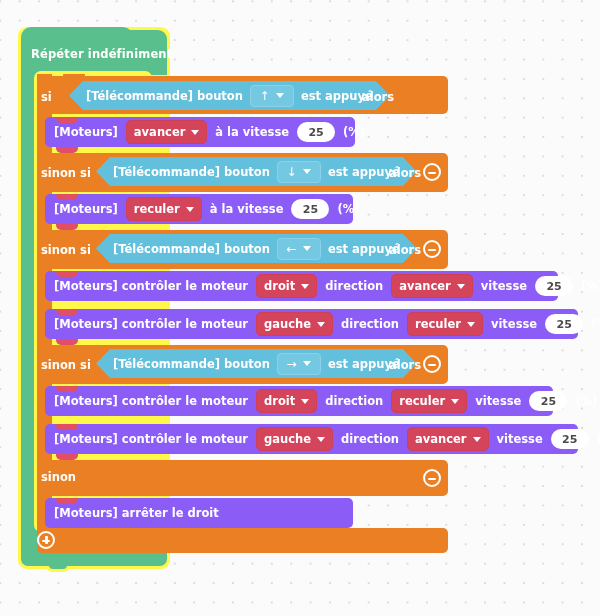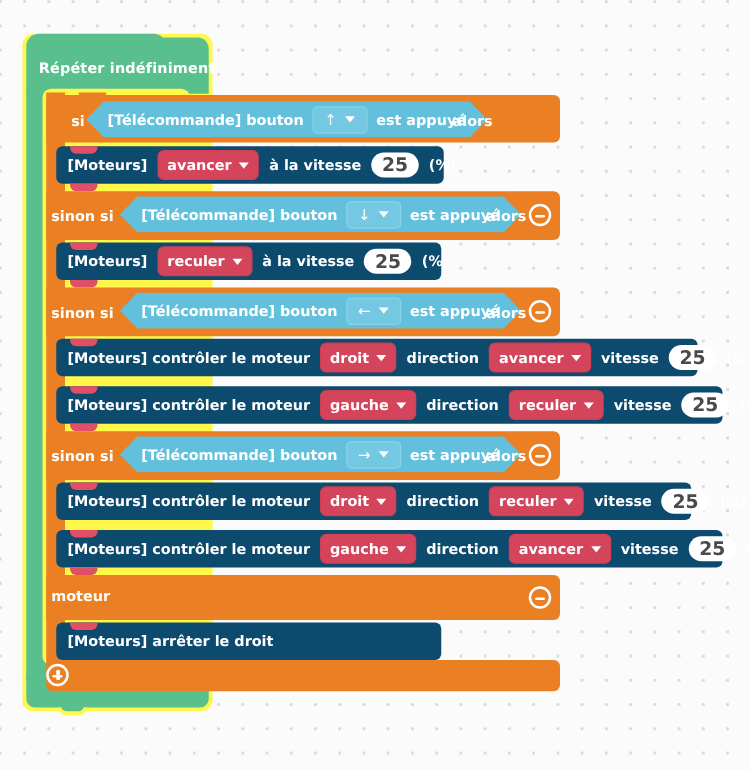--- a/index.html
+++ b/index.html
@@ -53,38 +53,38 @@
   }
   .oleft{position:absolute;left:37px;top:74px;width:15px;background:#ea8023;}
   .obump{position:absolute;width:22px;height:6px;background:#ea8023;border-radius:0 0 5px 5px;}
 
   
   .ohdr{position:absolute;background:#ea8023;border-radius:0 5px 5px 0;}
   .ohdr.first{border-radius:5px 5px 5px 0;}
 
   
   .pink{
-    position:absolute;background:#0c4a6e;border-radius:5px;
+    position:absolute;background:#8b5cf6;border-radius:5px;
     display:flex;align-items:center;
   }
   .pink-notch{position:absolute;width:22px;height:6px;background:#e14f66;border-radius:0 0 5px 5px;}
   .pink-lbl{color:#fff;font-weight:bold;font-size:11.5px;white-space:nowrap;}
   .pink-drop{
     display:inline-flex;align-items:center;gap:6px;
     background:#d4455c;border:1px solid #cf3f56;border-radius:5px;
     padding:4px 7px;color:#fff;font-weight:bold;font-size:11.5px;white-space:nowrap;
   }
   .caret{
     width:0;height:0;border-left:4.5px solid transparent;border-right:4.5px solid transparent;
     border-top:5px solid #ffffff;display:inline-block;
   }
   .numval{
     display:inline-flex;align-items:center;justify-content:center;
     background:#ffffff;border-radius:11px;min-width:26px;height:20px;padding:0 6px;
-    color:#4a4a4a;font-weight:bold;font-size:15px;
+    color:#4a4a4a;font-weight:bold;font-size:11px;
   }
 
   
   .hex{
     position:absolute;height:29px;background:#63c0dc;
     display:flex;align-items:center;gap:7px;padding:0 17px;
     clip-path:polygon(14px 0, calc(100% - 14px) 0, 100% 50%, calc(100% - 14px) 100%, 14px 100%, 0 50%);
     color:#fff;font-weight:bold;font-size:11.5px;white-space:nowrap;text-align:right;
   }
   .hex-drop{
@@ -125,21 +125,21 @@
     <div class="repeat-bottom"></div>
     <div class="repeat-notch-bot"></div>
     <div class="repeat-notch-bot-in"></div>
   </div>
 
   <div class="ifelse-glow"></div>
   <div class="oleft" style="top:74px;height:455px;"></div>
   <div class="obump" style="left:63px;top:74px;"></div>
 
   <div class="ohdr first" style="left:37px;top:76px;width:411px;height:38px;"></div>
-  <div class="kw" style="left:57px;top:90px;">si</div>
+  <div class="kw" style="left:41px;top:90px;">si</div>
   <div class="hex" style="left:69px;top:81px;">
     <span>[Télécommande] bouton</span>
     <span class="hex-drop">
       <span>↑</span>
       <span class="hex-caret"></span>
     </span>
     <span>est appuyé</span>
   </div>
   <div class="kw" style="left:362px;top:90px;">alors</div>
 
@@ -278,21 +278,21 @@
       <span class="caret"></span>
     </span>
     <span class="pink-lbl">vitesse</span>
     <span class="numval">25</span>
     <span class="pink-lbl">(%)</span>
   </div>
   <div class="pink-notch" style="left:56px;top:424px;"></div>
   <div class="pink-notch" style="left:56px;top:454px;"></div>
 
   <div class="ohdr" style="left:37px;top:460px;width:411px;height:36px;"></div>
-  <div class="kw" style="left:41px;top:470px;">moteur</div>
+  <div class="kw" style="left:41px;top:470px;">sinon</div>
   <div class="circ" style="left:423px;top:469px;">
       <span class="hbar"></span>
     </div>
 
   <div class="pink" style="left:45px;top:498px;width:290px;height:30px;padding:0 9px;gap:8px;">
     <span class="pink-lbl">[Moteurs] arrêter le droit</span>
   </div>
   <div class="pink-notch" style="left:56px;top:498px;"></div>
   <div class="pink-notch" style="left:56px;top:528px;"></div>
 

